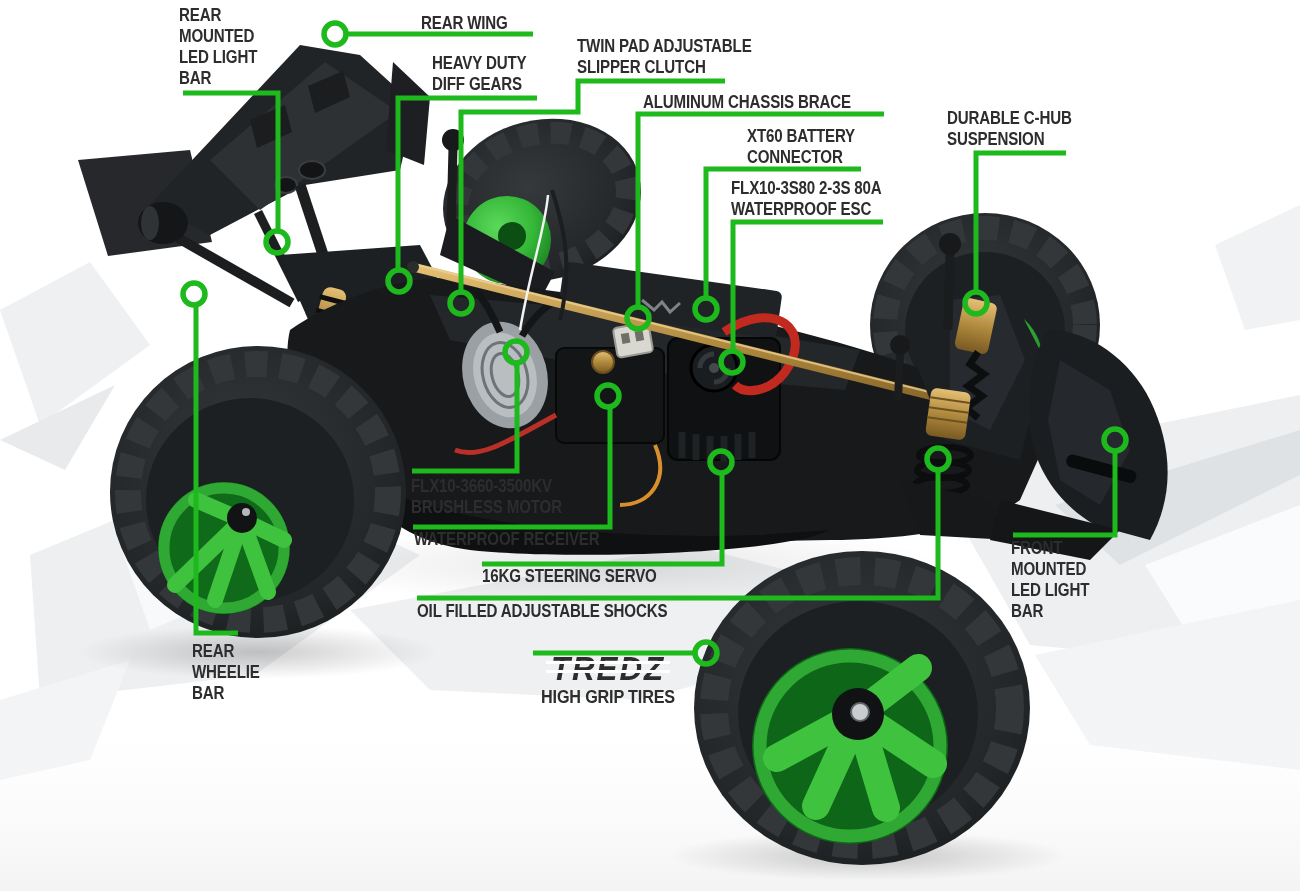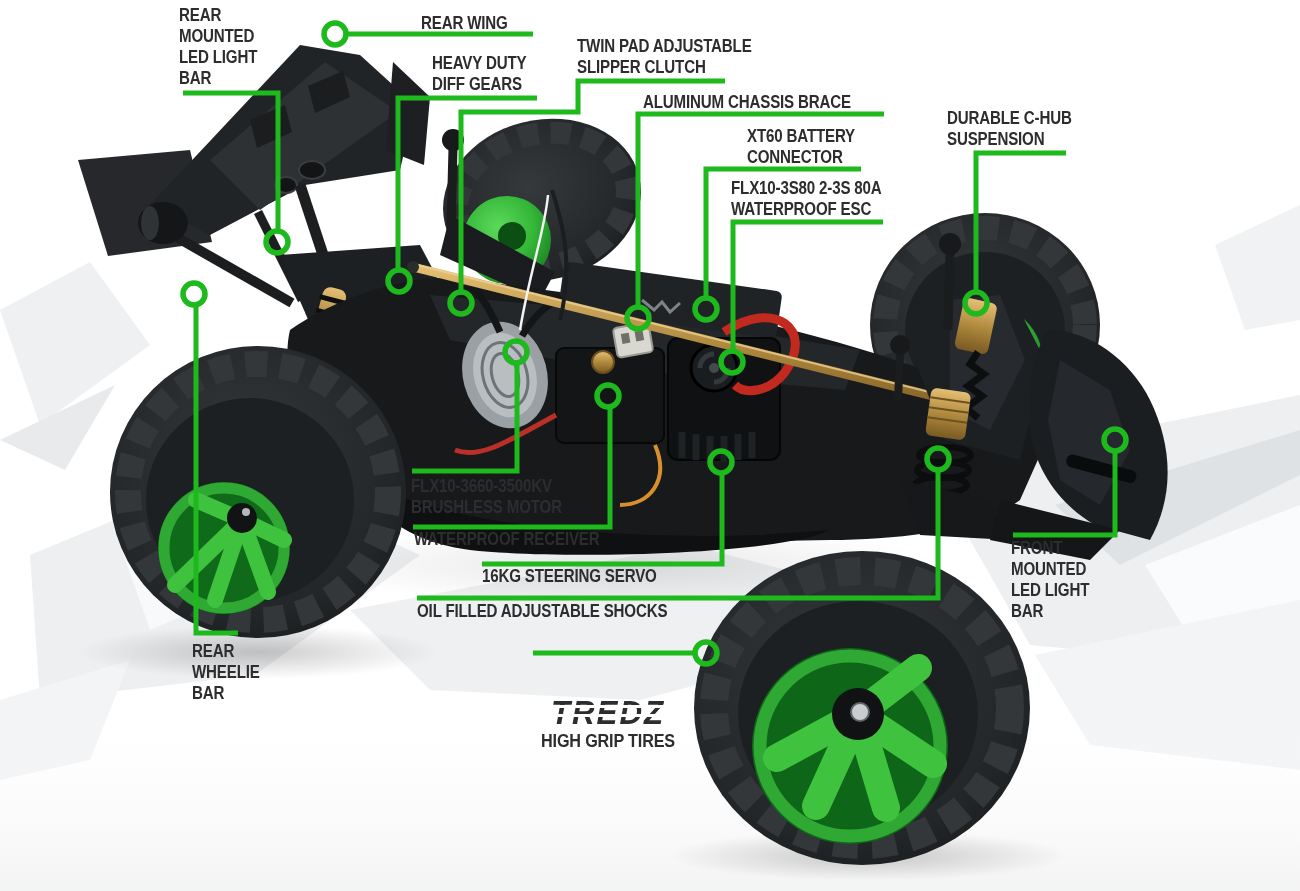--- a/index.html
+++ b/index.html
@@ -5,21 +5,21 @@
   html,body{margin:0;padding:0;background:#fff;}
   .stage{position:relative;width:1300px;height:891px;background:#fff;overflow:hidden;
          font-family:"Liberation Sans",sans-serif;}
   .layer{position:absolute;left:0;top:0;}
   .label{position:absolute;font-weight:bold;color:var(--text,#2d2d2d);
          font-size:18px;line-height:21px;white-space:pre-line;letter-spacing:-0.2px;
          transform:scaleX(0.84);transform-origin:0 0;}
   .cl{fill:none;stroke:var(--accent,#1db91d);stroke-width:5;}
   .cm{fill:none;stroke:var(--accent,#1db91d);stroke-width:5.5;}
   .brand{position:absolute;text-align:center;color:var(--text,#2d2d2d);}
-  .brand-logo-wrap{position:relative;display:inline-block;margin-top:44px;}
+  .brand-logo-wrap{position:relative;display:inline-block;}
   .brand-logo{font-weight:bold;font-style:italic;font-size:33px;line-height:33px;
               letter-spacing:2px;transform:scaleX(0.95);transform-origin:center;}
   .logo-stripe{position:absolute;left:-2px;right:-2px;height:3px;background:#fff;}
   .logo-stripe.s1{top:9px;} .logo-stripe.s2{top:18px;}
   .brand-tag{font-weight:bold;font-size:18px;line-height:20px;letter-spacing:-0.2px;
              transform:scaleX(0.9);transform-origin:center;margin-top:2px;}
 </style>
 </head>
 <body>
 

